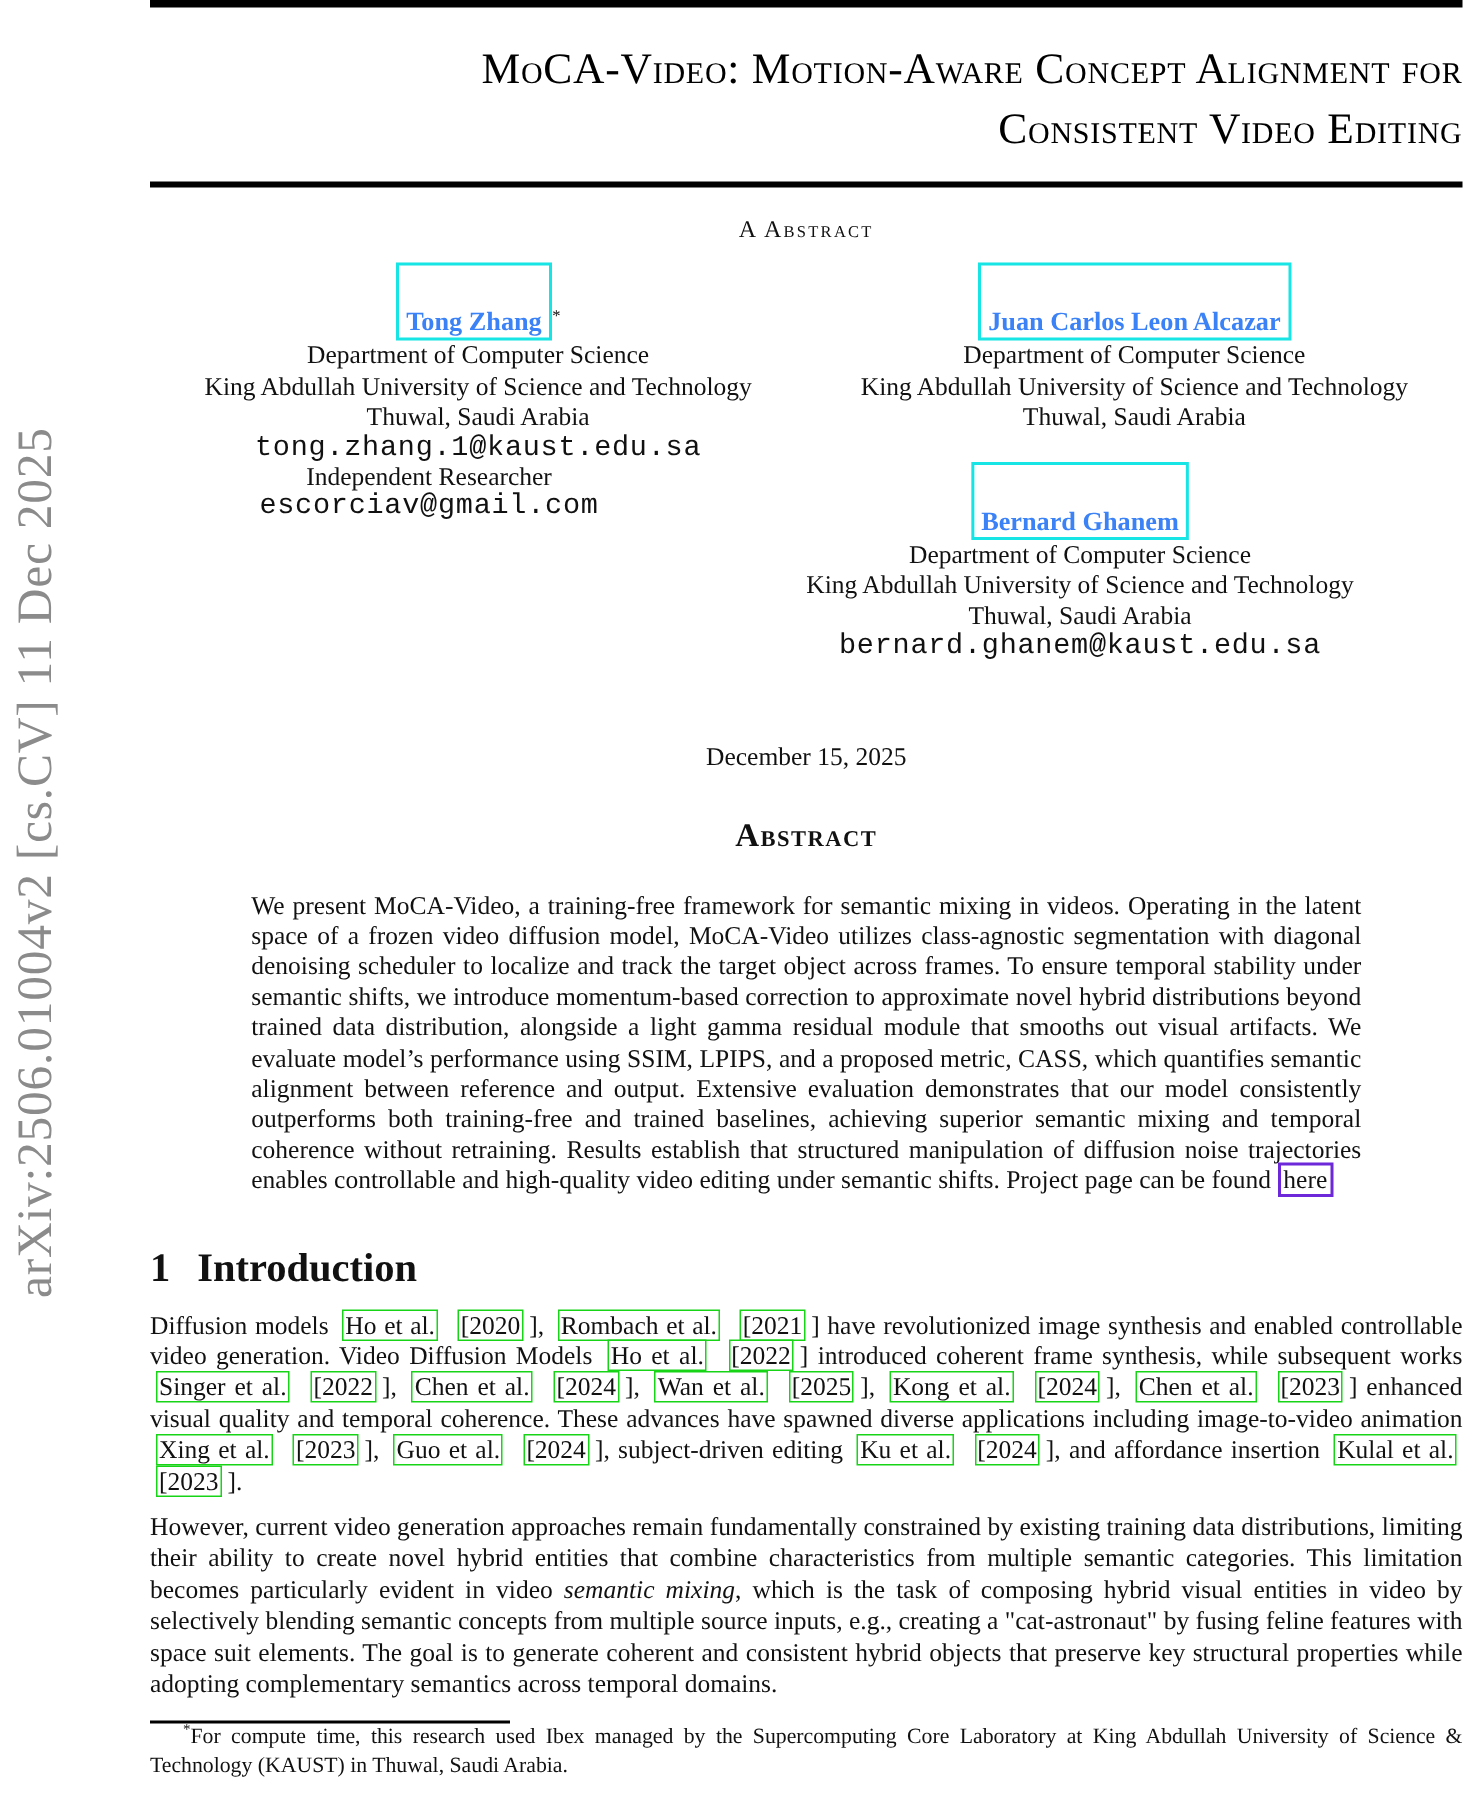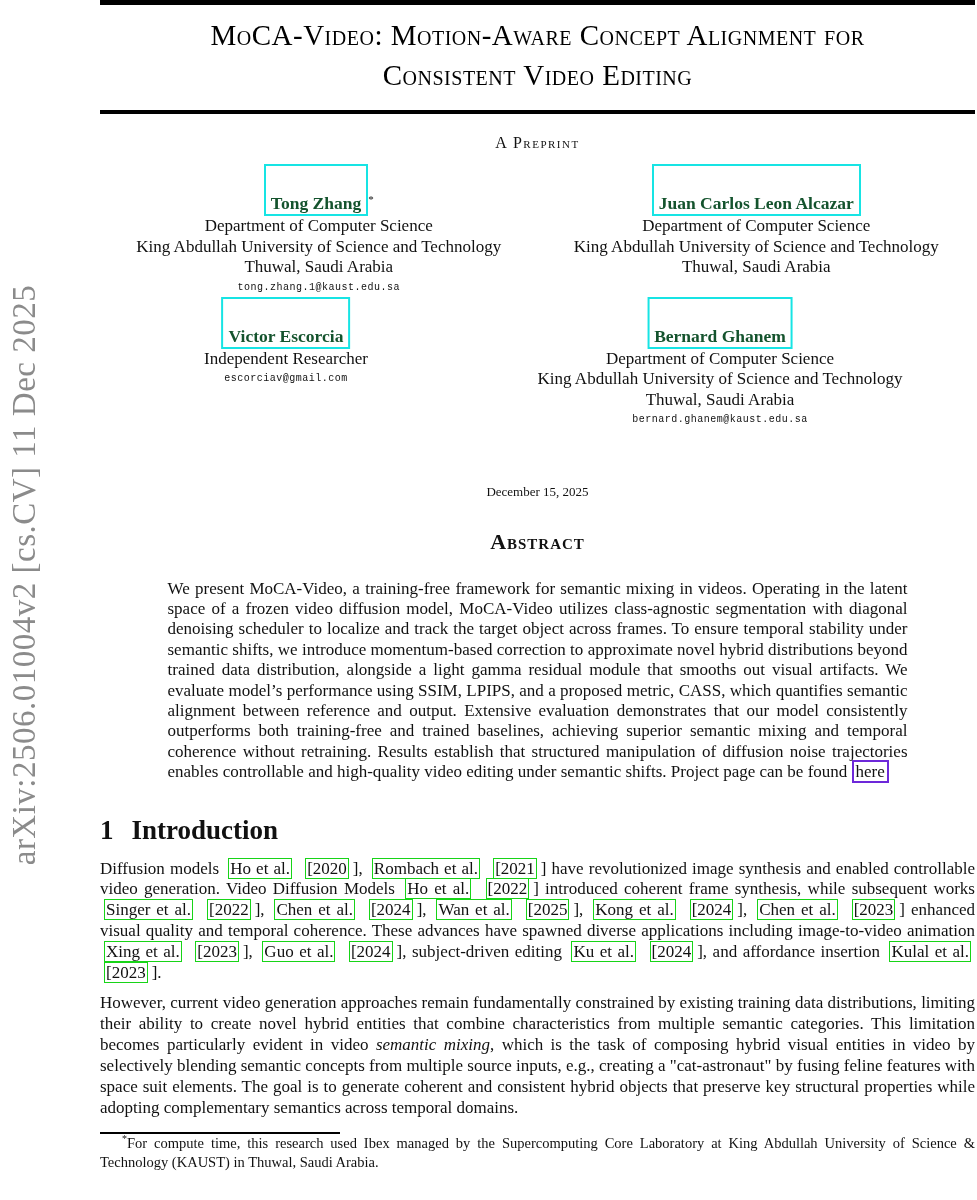--- a/index.html
+++ b/index.html
@@ -15,44 +15,44 @@
     font-family:"Liberation Serif", serif;
     letter-spacing:0.5px; white-space:nowrap; text-align:center;
   }
 
   .content { position:absolute; left:100px; top:0; width:875px; }
 
   .rule-top { height:5px; background:#000; }
   .rule-title { height:4px; background:#000; margin-top:15px; }
 
   .paper-title {
-    margin-top:10px; text-align:center;
+    margin-top:21px; text-align:right;
     font-variant:small-caps; font-weight:normal;
     font-size:29px; line-height:40px; letter-spacing:0.5px; color:#000;
   }
 
   .preprint { margin-top:20px; text-align:center; font-variant:small-caps; font-size:16px; letter-spacing:1.5px; }
 
   .authors-row1 { display:flex; margin-top:12px; }
   .authors-row1 .col { width:50%; text-align:center; }
   .authors-row2 { position:relative; height:134px; }
   .authors-row2 .col { position:absolute; top:0; transform:translateX(-50%); text-align:center; white-space:nowrap; }
   .col-victor { left:186px; }
   .col-bernard { left:620px; }
 
   .author-name-box {
     display:inline-block; border:2px solid #17e4e4;
     padding:27px 5px 1px 5px; line-height:20px;
-    font-weight:bold; font-size:17.5px; color:#14532d;
+    font-weight:bold; font-size:17.5px; color:#3b82f6;
   }
   .author-mark { font-size:11px; vertical-align:super; line-height:0; }
   .affil-line { font-size:17px; line-height:20.5px; }
-  .author-email { font-family:"Liberation Mono", monospace; font-size:10px; line-height:19px; letter-spacing:0.5px; }
+  .author-email { font-family:"Liberation Mono", monospace; font-size:19px; line-height:19px; letter-spacing:0.5px; }
 
-  .date-line { margin-top:53px; text-align:center; font-size:13px; }
+  .date-line { margin-top:53px; text-align:center; font-size:17px; }
 
   .abstract-heading { margin-top:29px; text-align:center; font-variant:small-caps; font-weight:bold; font-size:22px; letter-spacing:1px; }
   .abstract-body {
     margin:24px auto 0; width:740px;
     font-size:17px; line-height:20.4px; text-align:justify;
   }
 
   .section-heading { margin-top:32px; font-size:27px; font-weight:bold; }
   .section-heading .num { margin-right:18px; }
 
@@ -82,41 +82,40 @@
   <div class="arxiv-banner">arXiv:2506.01004v2  [cs.CV]  11 Dec 2025</div>
 
   <div class="content">
 
     <div class="rule-top"></div>
 
     <h1 class="paper-title"><span>MoCA-Video: Motion-Aware Concept Alignment for</span><br><span>Consistent Video Editing</span></h1>
 
     <div class="rule-title"></div>
 
-    <div class="preprint">A Preprint</div>
+    <div class="preprint">A Abstract</div>
 
     <div class="authors-row1">
       <div class="col">
         <div><span class="author-name-box"><span>Tong Zhang</span></span><span class="author-mark">*</span></div>
         <div class="affil-line">Department of Computer Science</div>
         <div class="affil-line">King Abdullah University of Science and Technology</div>
         <div class="affil-line">Thuwal, Saudi Arabia</div>
         <div class="author-email">tong.zhang.1@kaust.edu.sa</div>
       </div>
       <div class="col">
         <div><span class="author-name-box"><span>Juan Carlos Leon Alcazar</span></span></div>
         <div class="affil-line">Department of Computer Science</div>
         <div class="affil-line">King Abdullah University of Science and Technology</div>
         <div class="affil-line">Thuwal, Saudi Arabia</div>
       </div>
     </div>
 
     <div class="authors-row2">
       <div class="col col-victor">
-        <div><span class="author-name-box"><span>Victor Escorcia</span></span></div>
         <div class="affil-line">Independent Researcher</div>
         <div class="author-email">escorciav@gmail.com</div>
       </div>
       <div class="col col-bernard">
         <div><span class="author-name-box"><span>Bernard Ghanem</span></span></div>
         <div class="affil-line">Department of Computer Science</div>
         <div class="affil-line">King Abdullah University of Science and Technology</div>
         <div class="affil-line">Thuwal, Saudi Arabia</div>
         <div class="author-email">bernard.ghanem@kaust.edu.sa</div>
       </div>

